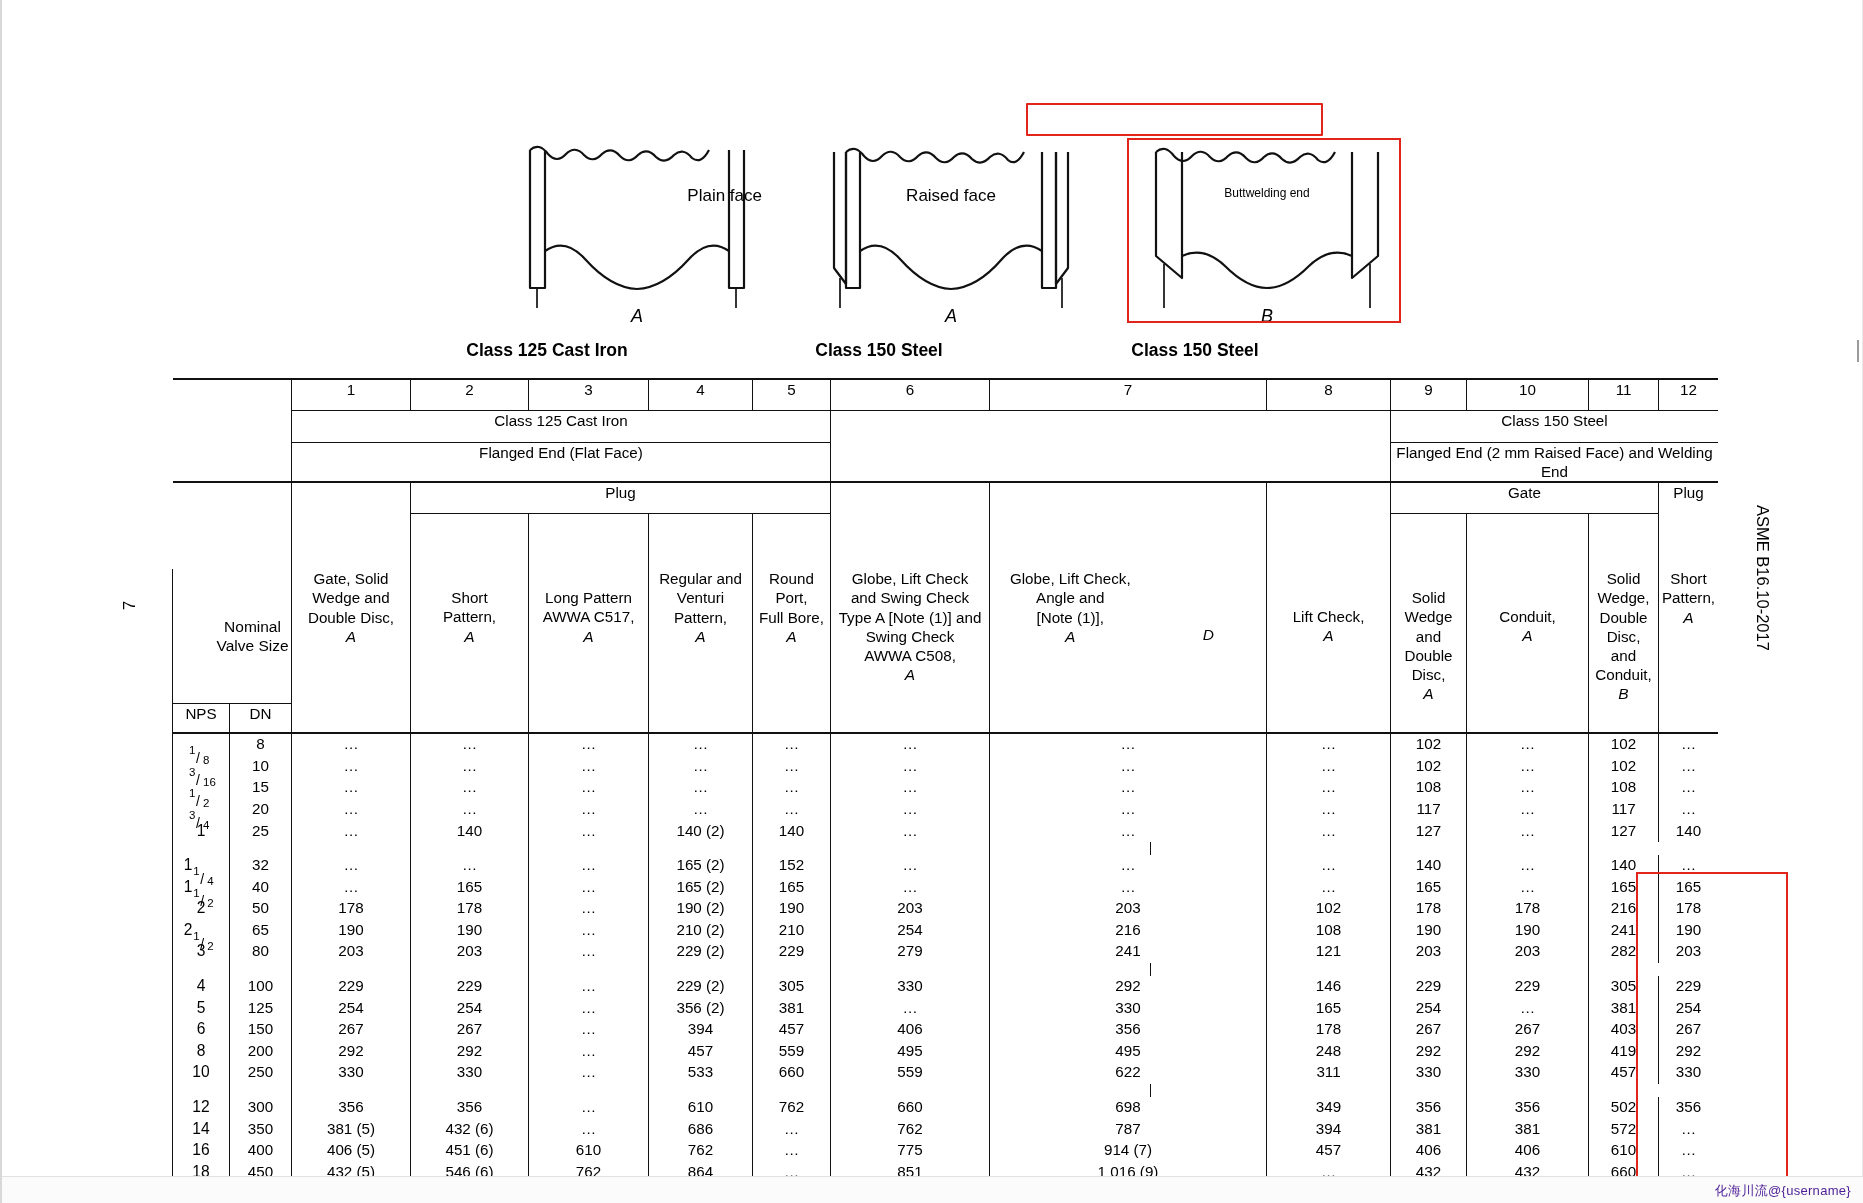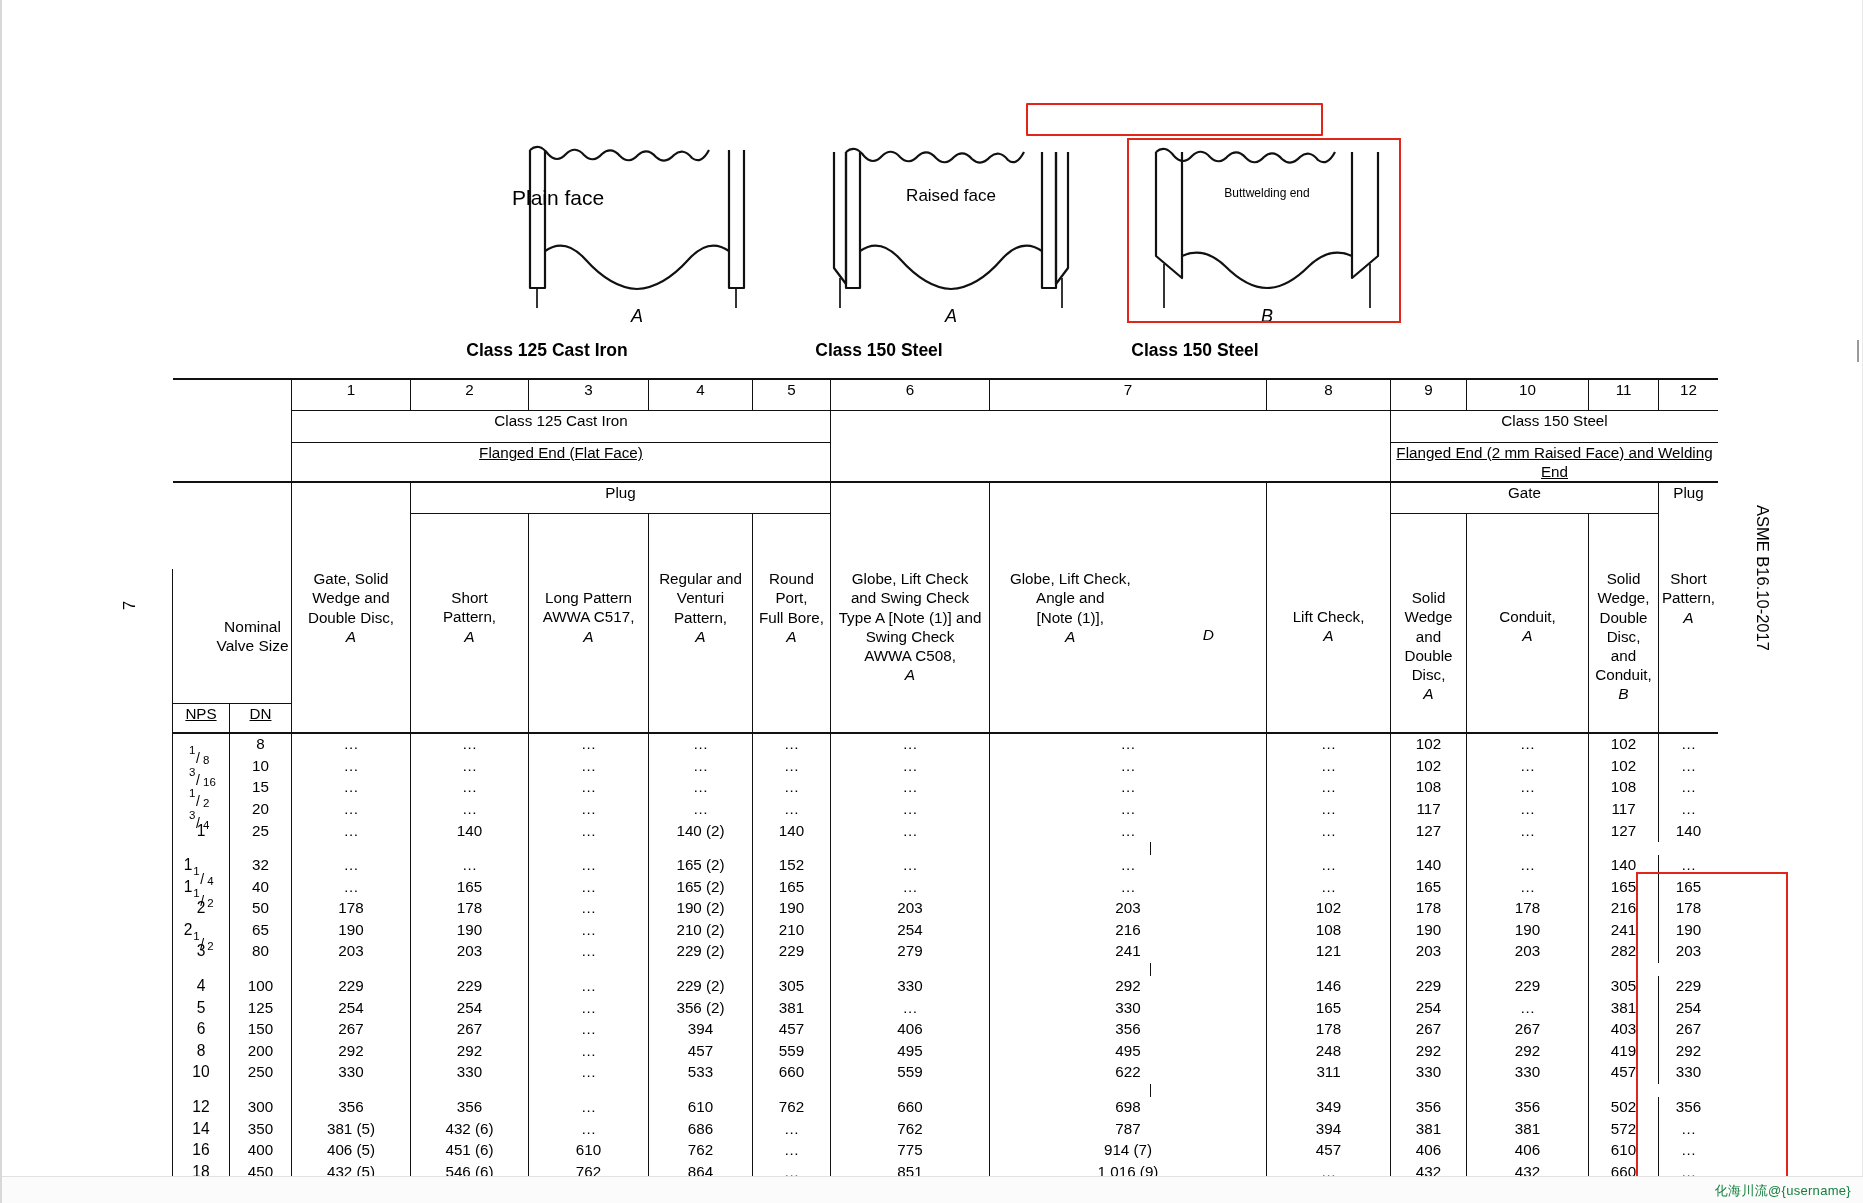--- a/index.html
+++ b/index.html
@@ -34,21 +34,21 @@
   .bottom-bar {
     position: absolute; left: 0; bottom: 0;
     width: 1863px; height: 26px;
     background: #fbfbfb;
     border-top: 1px solid #e2e2e2;
   }
   .watermark {
     position: absolute;
     right: 14px; bottom: 3px;
     font-size: 13px;
-    color: #15803d;
+    color: #4c1d95;
     letter-spacing: .3px;
   }
 
   
   .title {
     position: absolute;
     left: 195px; top: 103px;
     width: 1640px;
     font-size: 24.5px;
     font-weight: bold;
@@ -120,21 +120,21 @@
     width: 1546px;
     font-size: 15.2px;
   }
   table.main td {
     padding: 0;
     vertical-align: top;
     line-height: 1.26;
     text-align: center;
     font-size: 15.2px;
   }
-  .bt  { border-top: 1.6px solid #111; text-decoration: underline; }
+  .bt  { border-top: 1.6px solid #111; }
   .bt2 { border-top: 2.6px solid #111; }
   .bb  { border-bottom: 1.6px solid #111; }
   .bb2 { border-bottom: 2.6px solid #111; }
   .bl  { border-left: 1.6px solid #111; }
   .br  { border-right: 1.6px solid #111; }
 
   .colnum { height: 30px; line-height: 30px; font-size: 16.5px; }
   .bandrow { height: 31px; line-height: 31px; }
   .grp { height: 30px; line-height: 30px; margin-top: 32px; }
 
@@ -192,21 +192,21 @@
       </g>
       <g stroke="#111" stroke-width="1.7" fill="none">
         <line x1="25" y1="150" x2="25" y2="186"></line>
         <line x1="224" y1="150" x2="224" y2="186"></line>
         <line x1="25" y1="182" x2="108" y2="182"></line>
         <line x1="142" y1="182" x2="224" y2="182"></line>
       </g>
       <ellipse cx="26" cy="182" rx="13" ry="6.2" fill="#111"></ellipse>
       <ellipse cx="223" cy="182" rx="13" ry="6.2" fill="#111"></ellipse>
     </svg>
-    <div style="position:absolute; left:0; top:48px; width:250px; text-align:left; font-size:21px;">Plain face</div>
+    <div style="position:absolute; left:0; top:48px; width:250px; text-align:right; font-size:17px;">Plain face</div>
     <div style="position:absolute; left:104px; top:168px; width:42px; text-align:center; font-size:18px; font-style:italic;">A</div>
   </div>
   <div class="fig-cap" style="left:415px; top:340px;">Class 125 Cast Iron</div>
 
   <div class="fig" style="left:824px; top:138px;">
     <svg width="250" height="170" viewBox="0 0 250 170">
       <g fill="none" stroke="#111" stroke-width="2.2" stroke-linejoin="round">
         <path d="M8 14 L8 130 L20 146 L20 14"></path>
         <path d="M20 14 L20 150 L34 150 L34 14"></path>
         <path d="M216 14 L216 150 L230 150 L230 14"></path>

